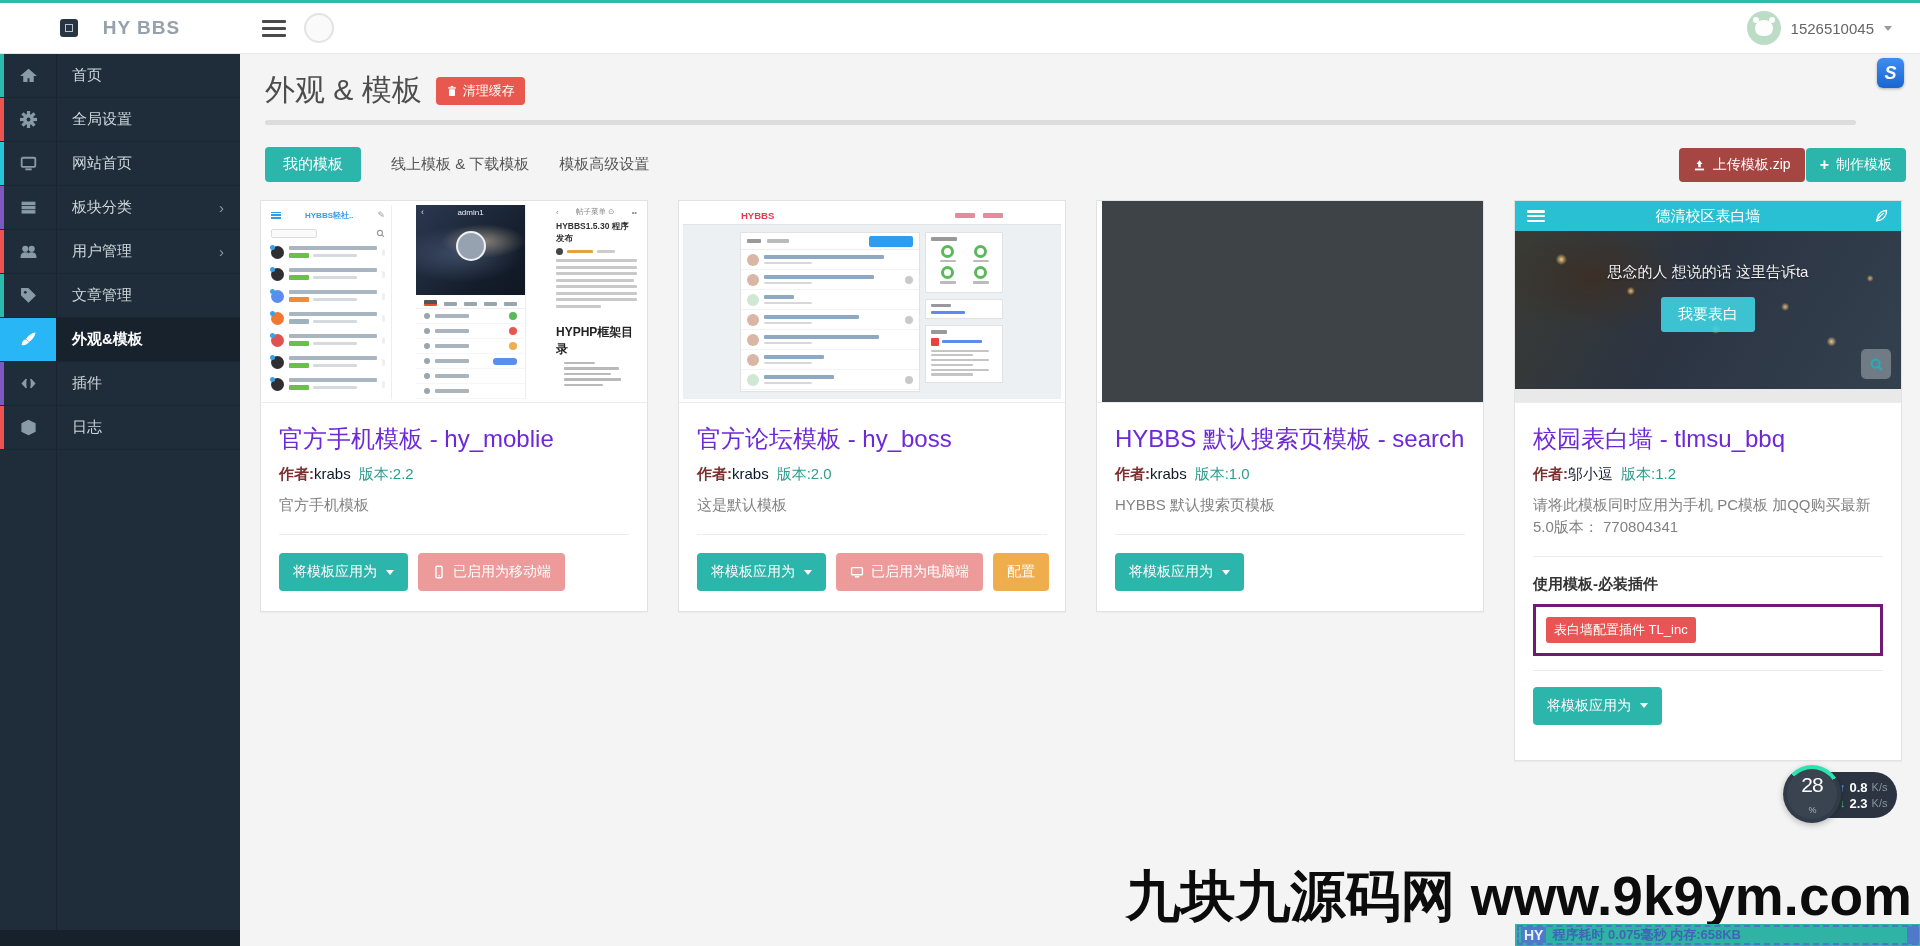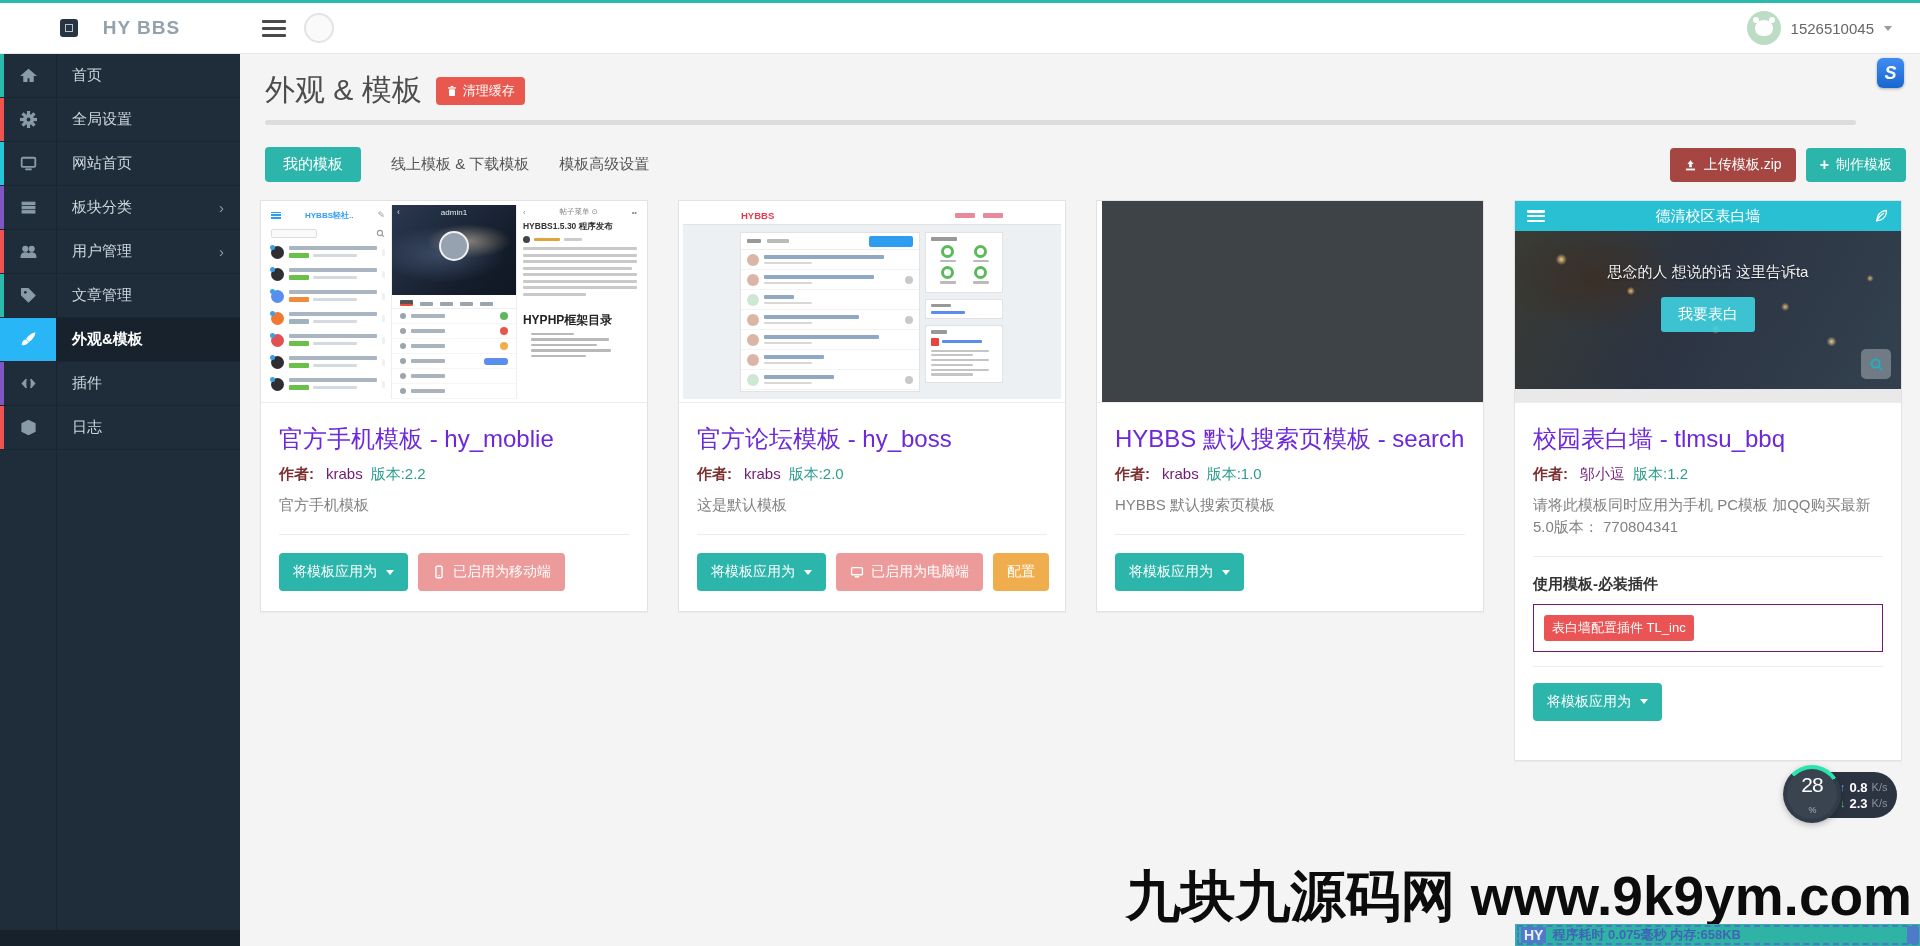--- a/index.html
+++ b/index.html
@@ -44,54 +44,54 @@
   
   .main { position:absolute; left:240px; top:54px; right:0; bottom:0; }
   .page-head { position:absolute; left:25px; top:16px; display:flex; align-items:center; gap:14px; }
   .page-title { font-size:30px; color:#4d4d4d; font-weight:400; }
   .clear-btn { background:#e8584e; color:#fff; font-size:13px; padding:5px 10px; border-radius:4px; display:flex; align-items:center; gap:5px; cursor:pointer; }
   .clear-btn svg { width:12px; height:12px; fill:#fff; }
   .h-divider { position:absolute; left:25px; right:64px; top:66px; height:5px; background:#dcdcdc; border-radius:3px; }
   .tabs { position:absolute; left:25px; top:94px; height:33px; display:flex; align-items:center; gap:30px; }
   .tab { font-size:15px; color:#555; cursor:pointer; }
   .tab.active { background:#2cb5ab; color:#fff; padding:8px 18px; border-radius:4px; }
-  .actions { position:absolute; right:14px; top:94px; display:flex; gap:10px; }
+  .actions { position:absolute; right:14px; top:94px; display:flex; gap:1px; }
   .a-btn { color:#fff; font-size:14px; padding:8px 14px; border-radius:4px; display:flex; align-items:center; gap:7px; cursor:pointer; }
   .a-btn svg { width:13px; height:13px; fill:#fff; }
   .btn-upload { background:#a64642; }
   .btn-create { background:#2cb5ab; }
   .plus-glyph { font-size:16px; font-weight:bold; line-height:10px; }
 
   
   .cards { position:absolute; left:20px; top:146px; display:flex; gap:30px; align-items:flex-start; }
   .card { width:388px; background:#fff; border:1px solid #e2e2e2; height:412px; overflow:hidden; box-shadow:0 1px 1px rgba(0,0,0,.03); }
   .card.tall { height:561px; }
   .thumb { height:202px; border-bottom:1px solid #ececec; position:relative; overflow:hidden; }
   .thumb.padded { padding:4px; background:#fff; }
   .card-body { padding:16px 18px; }
   .card-title { font-size:24px; color:#6d28d9; font-weight:400; margin:4px 0 10px; white-space:nowrap; }
   .card-meta { font-size:15px; margin-bottom:10px; }
   .m-author-label { color:#7c3030; font-weight:bold; }
-  .m-author { color:#701a75;margin-left:12px; }
+  .m-author { color:#0f172a; }
   .m-version { color:#2f9d8e; margin-left:8px; }
   .card-desc { font-size:15px; color:#828282; line-height:1.45; min-height:22px; }
   .card-hr { border:none; border-top:1px solid #ececec; margin:18px 0; }
   .btn-row { display:flex; gap:10px; }
   .btn { color:#fff; font-size:14px; padding:10px 14px; border-radius:4px; display:inline-flex; align-items:center; gap:7px; cursor:pointer; white-space:nowrap; }
   .btn-apply { background:#2cb5ab; }
   .btn-enabled { background:#ec9a9a; }
   .btn-config { background:#f0ad4e; }
   .btn .caret { width:0; height:0; border-left:4px solid transparent; border-right:4px solid transparent; border-top:5px solid #fff; margin-left:2px; }
   .btn svg { width:14px; height:14px; fill:none; stroke:#fff; stroke-width:1.6; }
   .plugins-label { font-size:15px; font-weight:bold; color:#333; margin:0 0 10px; }
-  .plugins-box { border:1px solid #701a75; padding:10px; margin-bottom:4px; }
+  .plugins-box { border:3px solid #701a75; padding:10px; margin-bottom:4px; }
   .plugin-tag { background:#ea5455; color:#fff; font-size:13px; padding:4px 8px; border-radius:3px; display:inline-block; cursor:pointer; }
 
   
-  .t1 { background:#fff; height:194px; display:flex; }
+  .t1 { background:#fff; height:194px; display:flex;gap:24px; }
   .t1-col { position:relative; height:100%; border-right:1px solid #eee; }
   .t1-left { width:127px; }
   .t1l-head { height:20px; display:flex; align-items:center; justify-content:space-between; padding:0 6px; }
   .mini-ham { width:10px; height:7px; display:flex; flex-direction:column; justify-content:space-between; }
   .mini-ham i { height:1.5px; background:#2e9df0; display:block; }
   .t1l-title { font-size:8px; color:#2e9df0; font-weight:bold; }
   .mini-pen { font-size:9px; color:#999; }
   .t1l-search { height:16px; display:flex; align-items:center; justify-content:space-between; padding:0 6px; }
   .t1l-search .pill { width:46px; height:9px; border:1px solid #ddd; background:#fafafa; border-radius:2px; }
   .t1-item { height:22px; display:flex; align-items:center; padding:0 6px; gap:5px; }

